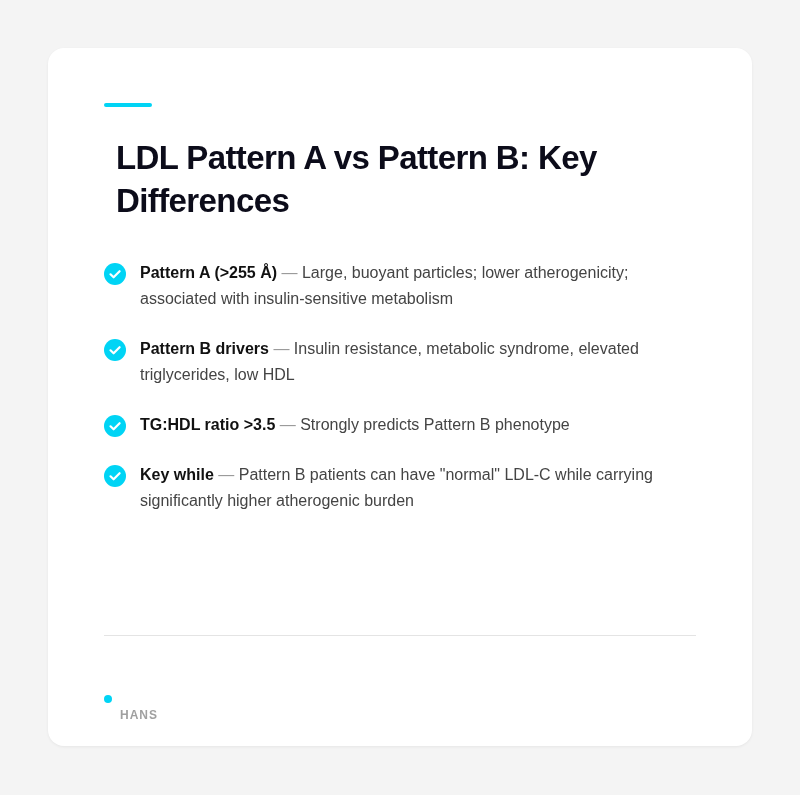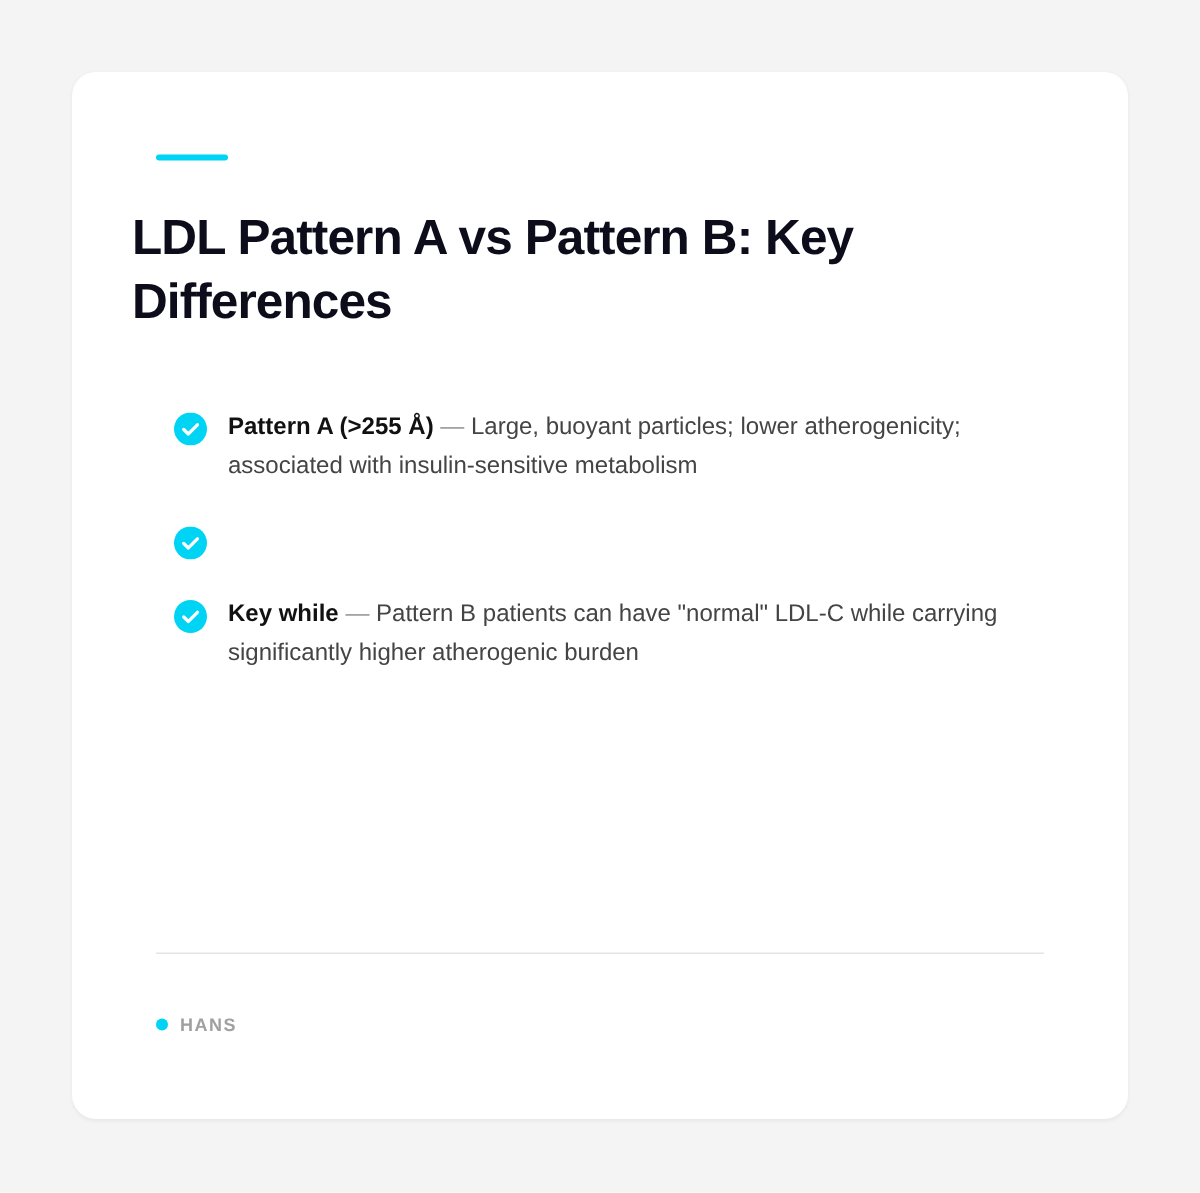--- a/index.html
+++ b/index.html
@@ -28,36 +28,36 @@
       position: absolute;
       left: 56px;
       top: 55px;
       width: 48px;
       height: 4px;
       border-radius: 2px;
       background: #00d4f5;
     }
     .title {
       position: absolute;
-      left: 40px;
+      left: 68px;
       top: 88px;
       width: 560px;
       margin: 0;
       font-size: 33px;
       line-height: 43px;
       font-weight: bold;
       color: #0c0c1a;
       letter-spacing: -0.6px;
     }
     .list {
       position: absolute;
       left: 56px;
       top: 212px;
       width: 592px;
-      margin: 12px;
+      margin: 0;
       padding: 0;
       list-style: none;
     }
     .item {
       display: flex;
       align-items: flex-start;
       margin-bottom: 24px;
     }
     .check {
       flex: 0 0 22px;
@@ -98,20 +98,21 @@
       height: 8px;
       border-radius: 50%;
       background: #00d4f5;
       margin-right: 8px;
     }
     .footer-label {
       font-size: 12px;
       font-weight: bold;
       letter-spacing: 1px;
       color: #a0a0a0;
+      margin-top: 32px;
     }
   </style>
 </head>
 <body>
 
 <div class="card">
   <div class="accent-bar"></div>
 
   <h1 class="title">LDL Pattern A vs Pattern B: Key Differences</h1>
 
@@ -123,20 +124,32 @@
       </svg>
       <div class="text">
         <span class="strong">Pattern A (&gt;255 Å)</span><span class="dash"> — </span><span>Large, buoyant particles; lower atherogenicity; associated with insulin-sensitive metabolism</span>
       </div>
     </li>
     <li class="item">
       <svg class="check" viewBox="0 0 22 22">
         <circle cx="11" cy="11" r="11" fill="#00d4f5"></circle>
         <path d="M6.5 11.3 L9.6 14.3 L15.6 8.2" fill="none" stroke="#ffffff" stroke-width="2.2" stroke-linecap="round" stroke-linejoin="round"></path>
       </svg>
+      <div class="text">
+        <span class="strong">Pattern B drivers</span><span class="dash"> — </span><span>Insulin resistance, metabolic syndrome, elevated triglycerides, low HDL</span>
+      </div>
+    </li>
+    <li class="item">
+      <svg class="check" viewBox="0 0 22 22">
+        <circle cx="11" cy="11" r="11" fill="#00d4f5"></circle>
+        <path d="M6.5 11.3 L9.6 14.3 L15.6 8.2" fill="none" stroke="#ffffff" stroke-width="2.2" stroke-linecap="round" stroke-linejoin="round"></path>
+      </svg>
+      <div class="text">
+        <span class="strong">TG:HDL ratio &gt;3.5</span><span class="dash"> — </span><span>Strongly predicts Pattern B phenotype</span>
+      </div>
     </li>
     <li class="item">
       <svg class="check" viewBox="0 0 22 22">
         <circle cx="11" cy="11" r="11" fill="#00d4f5"></circle>
         <path d="M6.5 11.3 L9.6 14.3 L15.6 8.2" fill="none" stroke="#ffffff" stroke-width="2.2" stroke-linecap="round" stroke-linejoin="round"></path>
       </svg>
       <div class="text">
         <span class="strong">Key while</span><span class="dash"> — </span><span>Pattern B patients can have "normal" LDL-C while carrying significantly higher atherogenic burden</span>
       </div>
     </li>

